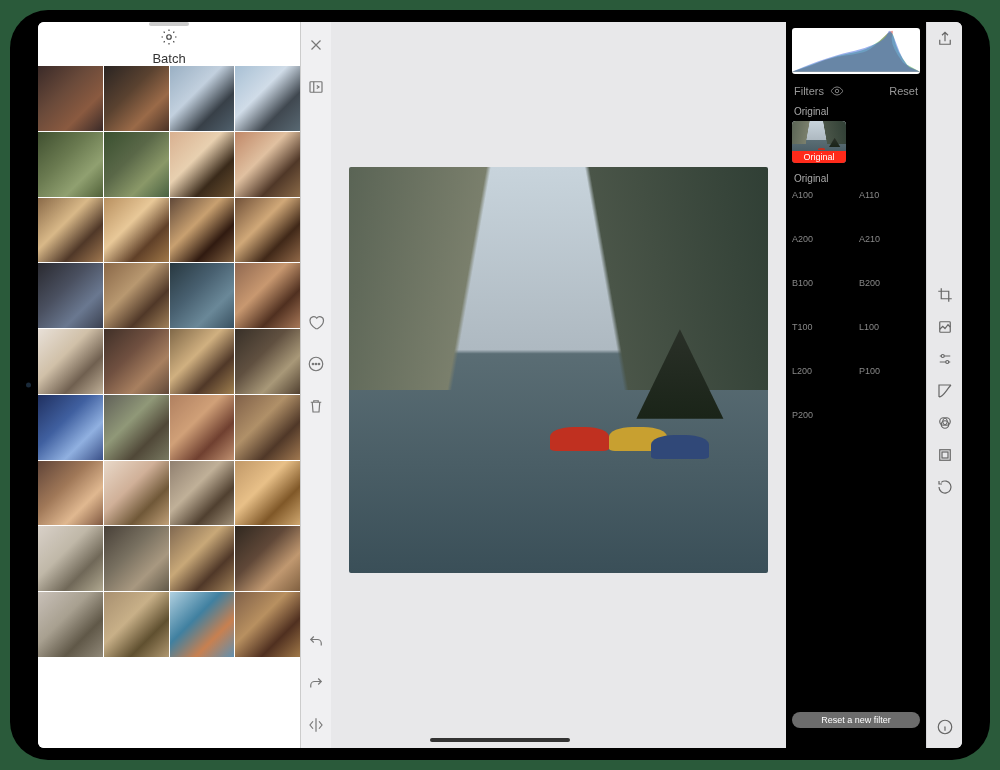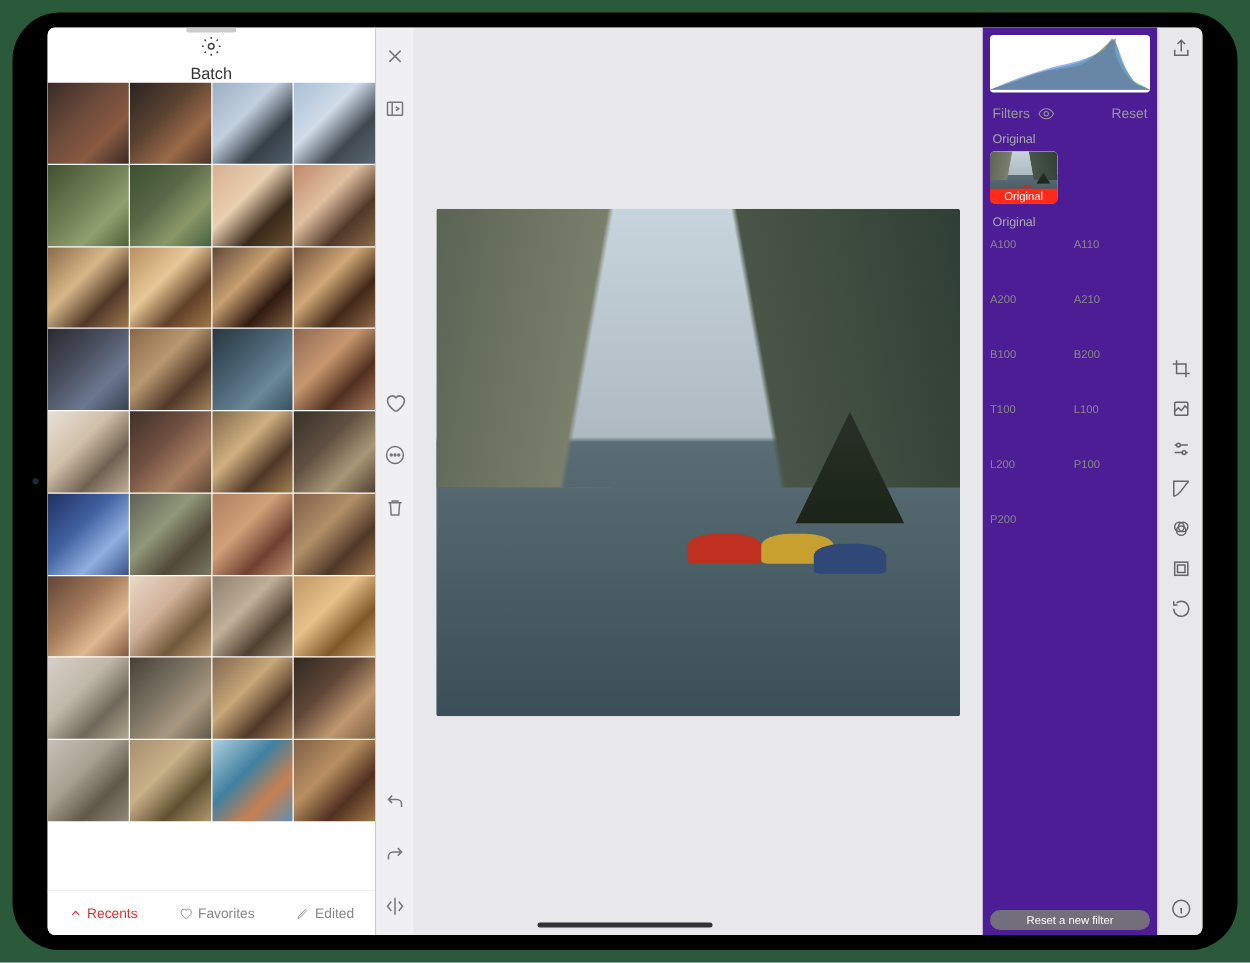--- a/index.html
+++ b/index.html
@@ -26,21 +26,21 @@
   .mid-icon { width: 18px; height: 18px; color: #777; margin: 6px 0; }
   .mid-spacer { flex: 1; }
   .strip-group { display: flex; flex-direction: column; gap: 12px; }
 
   
   .canvas { flex: 1; background: #e8e8ea; display: flex; align-items: center; justify-content: center; position: relative; }
   .main-image { width: 92%; height: 56%; margin-top: -30px; border-radius: 2px; overflow: hidden; }
   .home-indicator { position: absolute; bottom: 6px; left: 50%; transform: translateX(-50%); width: 140px; height: 4px; background: #333; border-radius: 2px; }
 
   
-  .filters-panel { width: 140px; background: #4c1d95; display: flex; flex-direction: column; padding: 6px 6px 0; }
+  .filters-panel { width: 140px; background: #000000; display: flex; flex-direction: column; padding: 6px 6px 16px; }
   .histogram { height: 46px; background: #fff; border-radius: 3px; position: relative; margin-bottom: 8px; }
   .filters-header { display: flex; align-items: center; justify-content: space-between; font-size: 11px; color: #999; padding: 2px 2px 6px; }
   .fh-left { display: flex; align-items: center; gap: 6px; }
   .section-label { font-size: 10px; color: #aaa; padding: 2px 2px 4px; }
   .filter-thumb { background: #ccc; border-radius: 4px; overflow: hidden; position: relative; }
   .original-tile { width: 54px; height: 42px; margin-bottom: 8px; }
   .orig-label { position: absolute; bottom: 0; left: 0; right: 0; background: #ff2a1a; color: #fff; font-size: 9px; text-align: center; padding: 1px 0; font-weight: 500; }
   .filter-grid { display: grid; grid-template-columns: repeat(2, 1fr); gap: 6px 6px; overflow: hidden; flex: 1; align-content: start; }
   .filter-tile { display: flex; flex-direction: row; }
   .filter-tile .filter-thumb { height: 38px; }
@@ -120,40 +120,20 @@
           <div class="thumb" style="background: linear-gradient(135deg, rgb(192, 152, 104) 0%, rgb(232, 192, 136) 40%, rgb(128, 88, 40) 70%, rgb(208, 168, 112) 100%);"></div>
           <div class="thumb" style="background: linear-gradient(135deg, rgb(216, 208, 200) 0%, rgb(192, 184, 168) 40%, rgb(112, 104, 88) 70%, rgb(176, 168, 144) 100%);"></div>
           <div class="thumb" style="background: linear-gradient(135deg, rgb(72, 64, 56) 0%, rgb(120, 112, 96) 40%, rgb(168, 152, 128) 70%, rgb(96, 88, 72) 100%);"></div>
           <div class="thumb" style="background: linear-gradient(135deg, rgb(128, 104, 80) 0%, rgb(200, 168, 120) 40%, rgb(80, 56, 40) 70%, rgb(160, 128, 88) 100%);"></div>
           <div class="thumb" style="background: linear-gradient(135deg, rgb(48, 40, 32) 0%, rgb(96, 72, 56) 40%, rgb(192, 152, 112) 70%, rgb(128, 96, 64) 100%);"></div>
           <div class="thumb" style="background: linear-gradient(135deg, rgb(200, 192, 184) 0%, rgb(168, 160, 144) 40%, rgb(96, 88, 72) 70%, rgb(144, 136, 120) 100%);"></div>
           <div class="thumb" style="background: linear-gradient(135deg, rgb(168, 144, 112) 0%, rgb(200, 176, 136) 40%, rgb(96, 80, 48) 70%, rgb(176, 152, 112) 100%);"></div>
           <div class="thumb" style="background: linear-gradient(135deg, rgb(176, 208, 224) 0%, rgb(64, 128, 160) 40%, rgb(200, 128, 80) 70%, rgb(96, 144, 176) 100%);"></div>
           <div class="thumb" style="background: linear-gradient(135deg, rgb(128, 96, 72) 0%, rgb(184, 144, 96) 40%, rgb(80, 48, 32) 70%, rgb(160, 120, 72) 100%);"></div>
         </div>
-      <div class="lib-footer">
-        <div class="lib-tab active">
-          <svg class="ico" viewBox="0 0 24 24" fill="none" stroke="currentColor" stroke-width="2">
-              <path d="M6 15l6-6 6 6"></path>
-            </svg>
-          <span>Recents</span>
-        </div>
-        <div class="lib-tab">
-          <svg class="ico" viewBox="0 0 24 24" fill="none" stroke="currentColor" stroke-width="1.6">
-              <path d="M12 21s-8-5-8-11a5 5 0 0 1 9-3 5 5 0 0 1 9 3c0 6-8 11-8 11z"></path>
-            </svg>
-          <span>Favorites</span>
-        </div>
-        <div class="lib-tab">
-          <svg class="ico" viewBox="0 0 24 24" fill="none" stroke="currentColor" stroke-width="1.6">
-              <path d="M3 21l3-1 12-12-2-2L4 18l-1 3z"></path>
-            </svg>
-          <span>Edited</span>
-        </div>
-      </div>
     </div>
 
     <div class="mid-strip">
       <div class="strip-group">
         <svg class="mid-icon" viewBox="0 0 24 24" stroke="currentColor" stroke-width="1.6" fill="none">
             <path d="M6 6l12 12M18 6l-12 12"></path>
           </svg>
         <svg class="mid-icon" viewBox="0 0 24 24" stroke="currentColor" stroke-width="1.6" fill="none">
             <rect x="4" y="5" width="16" height="14" rx="1"></rect>
             <path d="M9 5v14M13 10l3 2-3 2"></path>

